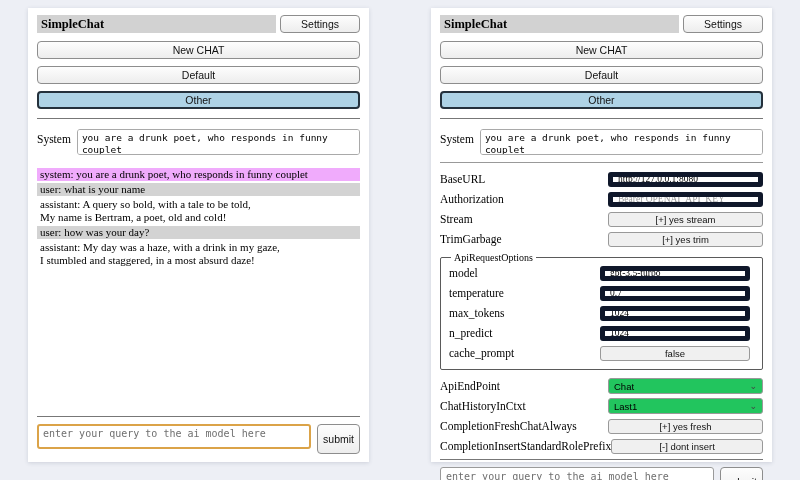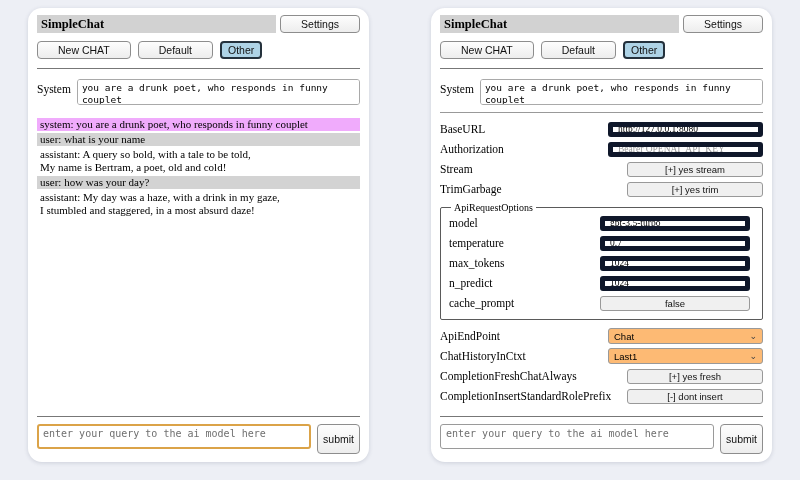--- a/index.html
+++ b/index.html
@@ -10,39 +10,39 @@
     overflow:hidden;
   }
   .page {
     width:800px; height:480px;
     display:flex; justify-content:center; gap:62px;
     padding-top:8px;
   }
   .panel {
     width:341px; height:454px;
     background:#ffffff;
-    border-radius:14px;
+    border-radius:0;
     box-shadow:0 1px 4px rgba(60,70,100,0.18);
     padding:7px 9px 8px 9px;
     display:flex; flex-direction:column;
   }
   
   .header-row { display:flex; align-items:center; gap:4px; }
   .title-bar {
     flex:1; background:#d2d2d2; height:18px;
     font-family:"Liberation Serif", serif; font-weight:bold; font-size:12.5px;
     line-height:18px; padding:0 4px; color:#000;
   }
   .btn {
     font-family:"Liberation Sans", sans-serif; font-size:10.5px; color:#111;
     background:linear-gradient(#fdfdfd,#ededed);
     border:1px solid #8d8d8d; border-radius:4px;
     padding:2px 20px; cursor:pointer; white-space:nowrap;
   }
-  .sessions-row { display:flex; gap:7px; margin:8px 0 6px 0; }
+  .sessions-row { display:flex; gap:7px; margin:8px 0 6px 0;flex-direction:column; }
   .btn.selected {
     background:#aed3e6;
     border:2px solid #24313c;
     padding:1px 6px;
   }
   hr.rule { border:none; border-top:1px solid #777; margin:3px 0; }
   hr.rule.light { border-top:1px solid #999; }
   
   .system-row { display:flex; gap:6px; margin:7px 0 4px 0; align-items:flex-start;justify-content:center; }
   .serif-label {
@@ -79,28 +79,28 @@
   .settings-list { margin-top:3px; }
   .srow { display:flex; align-items:center; height:20px; }
   .srow .serif-label { flex:1; padding-top:0; }
   .sinput {
     width:155px; height:15px;
     font-family:Liberation Serif, serif; font-size:9.5px; color:#000;
     border:5px solid #0f172a; border-radius:3px; padding:1px 5px; outline:none;
   }
   .sinput::placeholder { color:#9a9a9a; }
   .toggle-btn {
-    width:136px; height:15px;
+    width:155px; height:15px;
     font-family:"Liberation Sans", sans-serif; font-size:9.5px; color:#111;
     background:#f0f0f0; border:1px solid #999; border-radius:3px;
     text-align:center; padding:0; cursor:pointer;
   }
   .fake-select {
     width:155px; height:16px;
-    border:1px solid #999; border-radius:3px; background:#fdba74;
+    border:1px solid #999; border-radius:3px; background:#22c55e;
     font-family:"Liberation Sans", sans-serif; font-size:9.5px; color:#000;
     display:flex; align-items:center; justify-content:space-between;
     padding:0 5px; cursor:pointer;
   }
   .chevron { font-size:9px; color:#444; line-height:1; }
   fieldset.api-opts {
     border:1px solid #5a5a5a; border-radius:2px;
     margin:3px 0 6px 0; padding:0 12px 6px 8px;
   }
   fieldset.api-opts legend {

